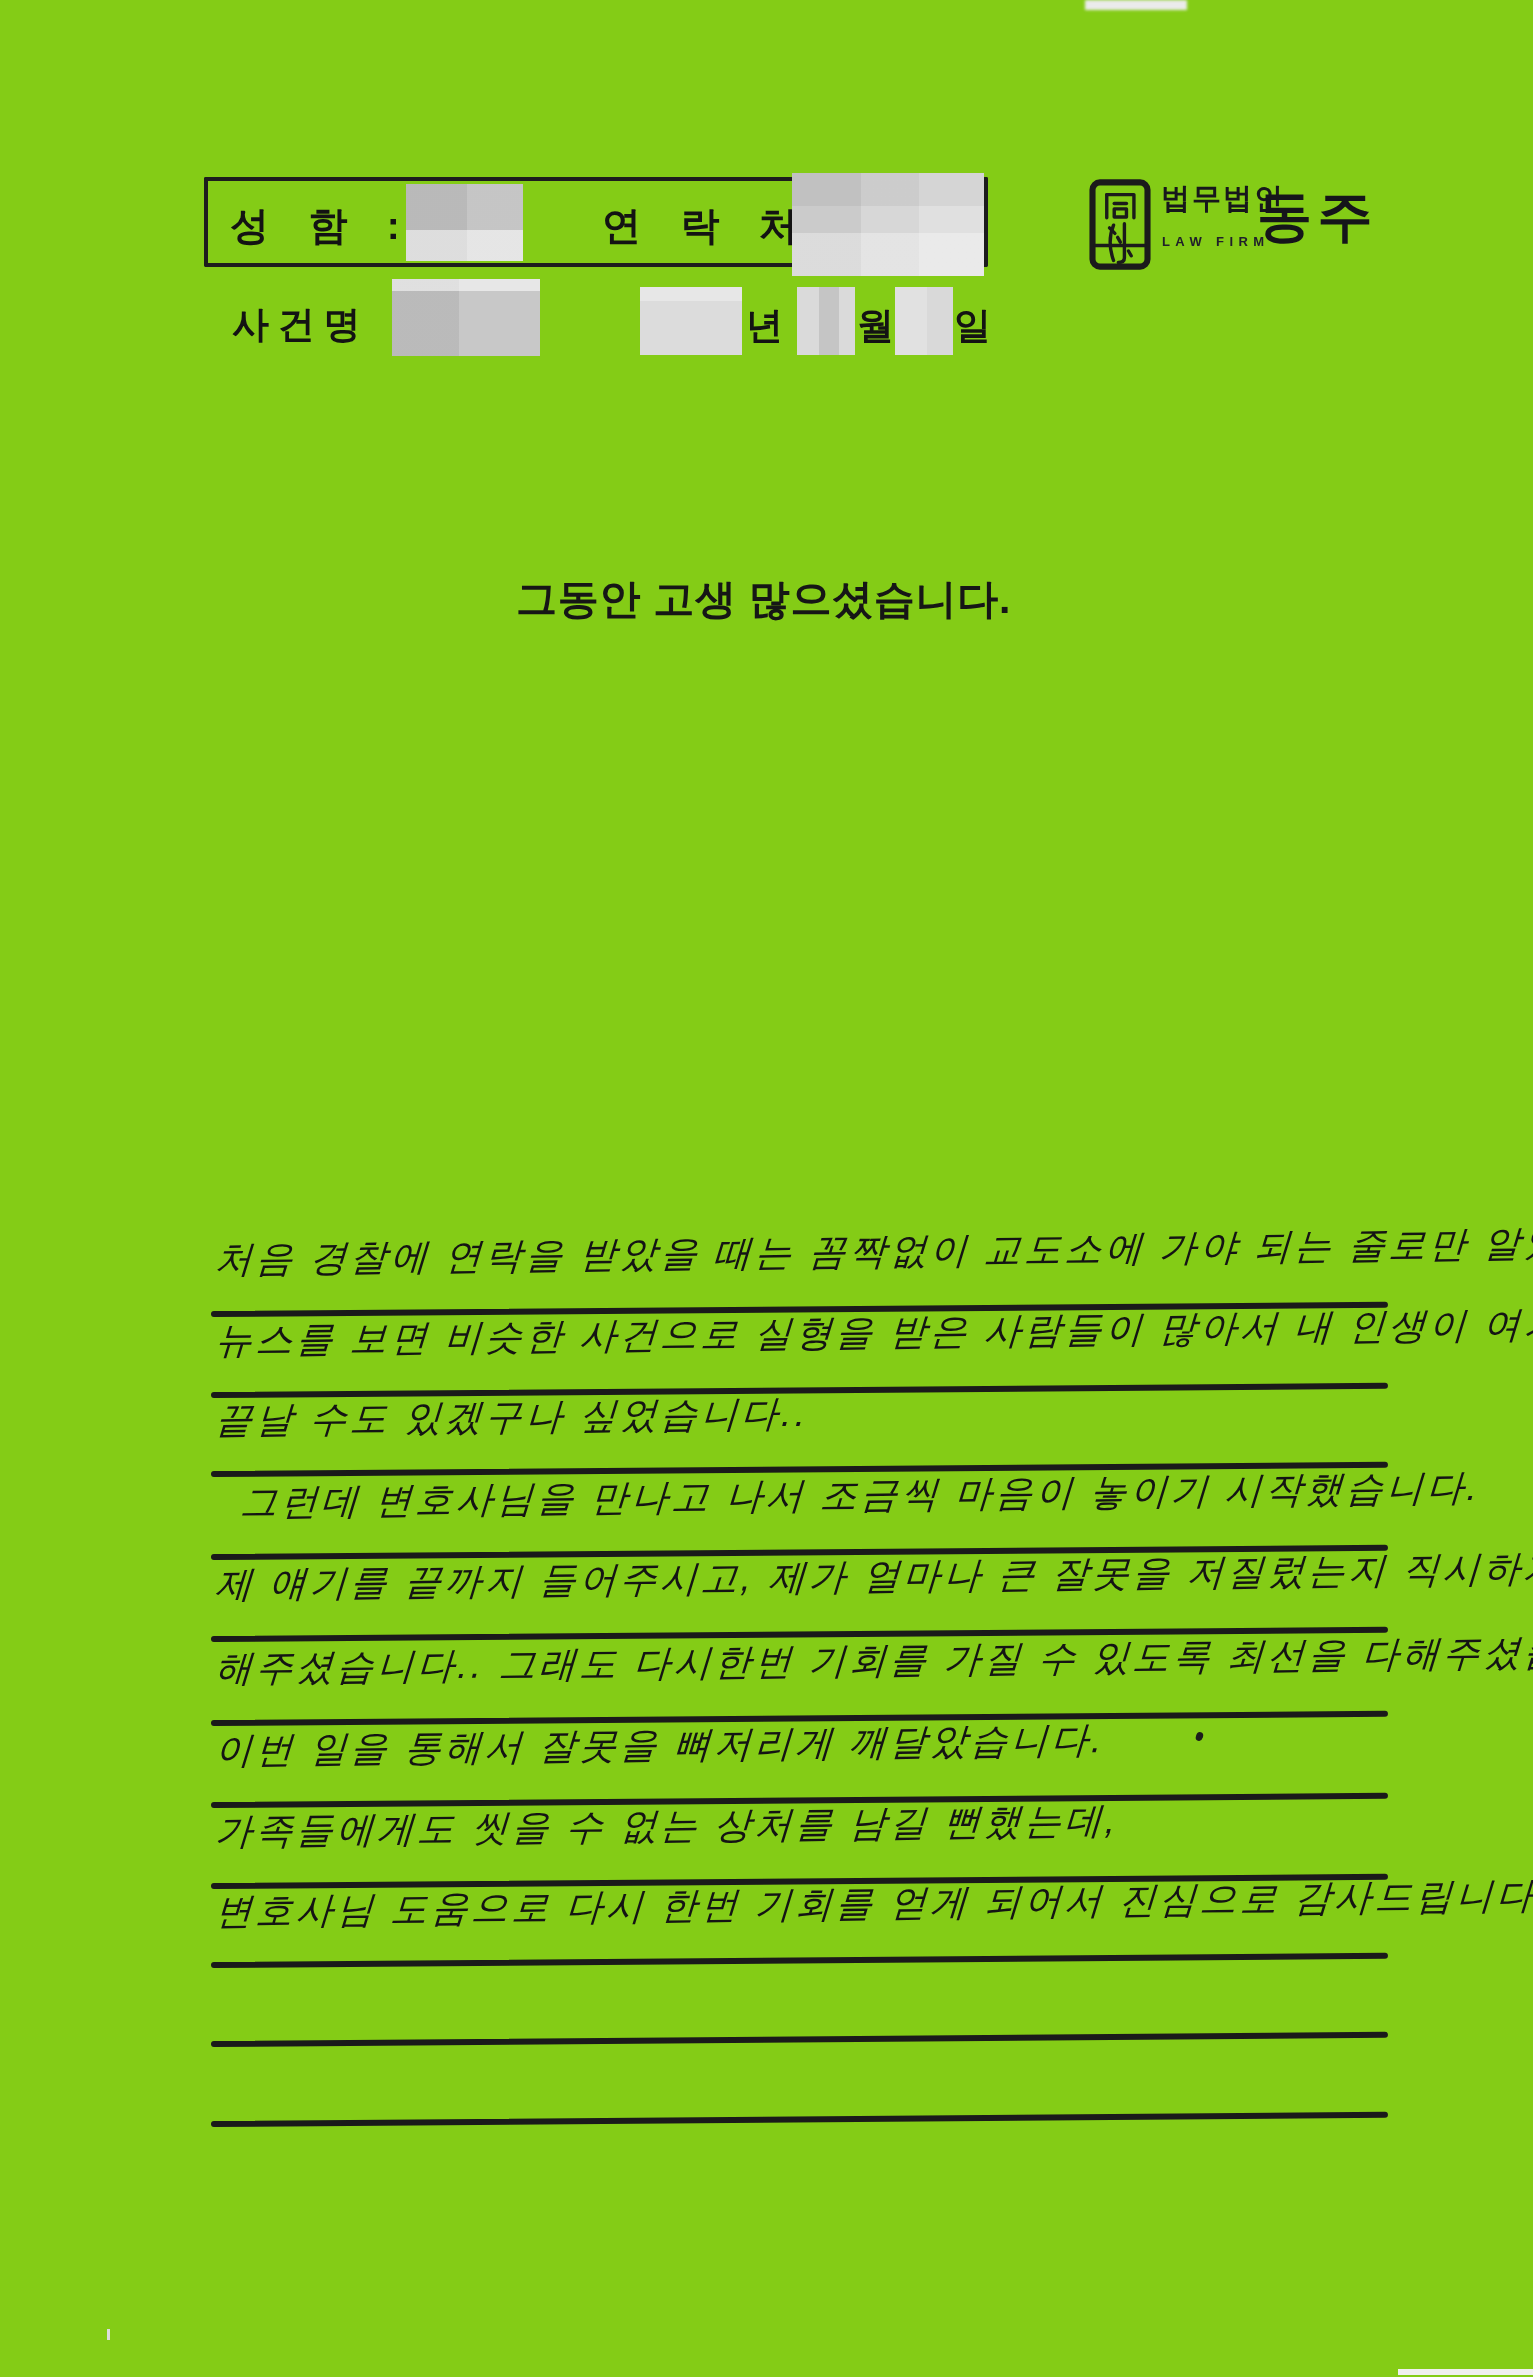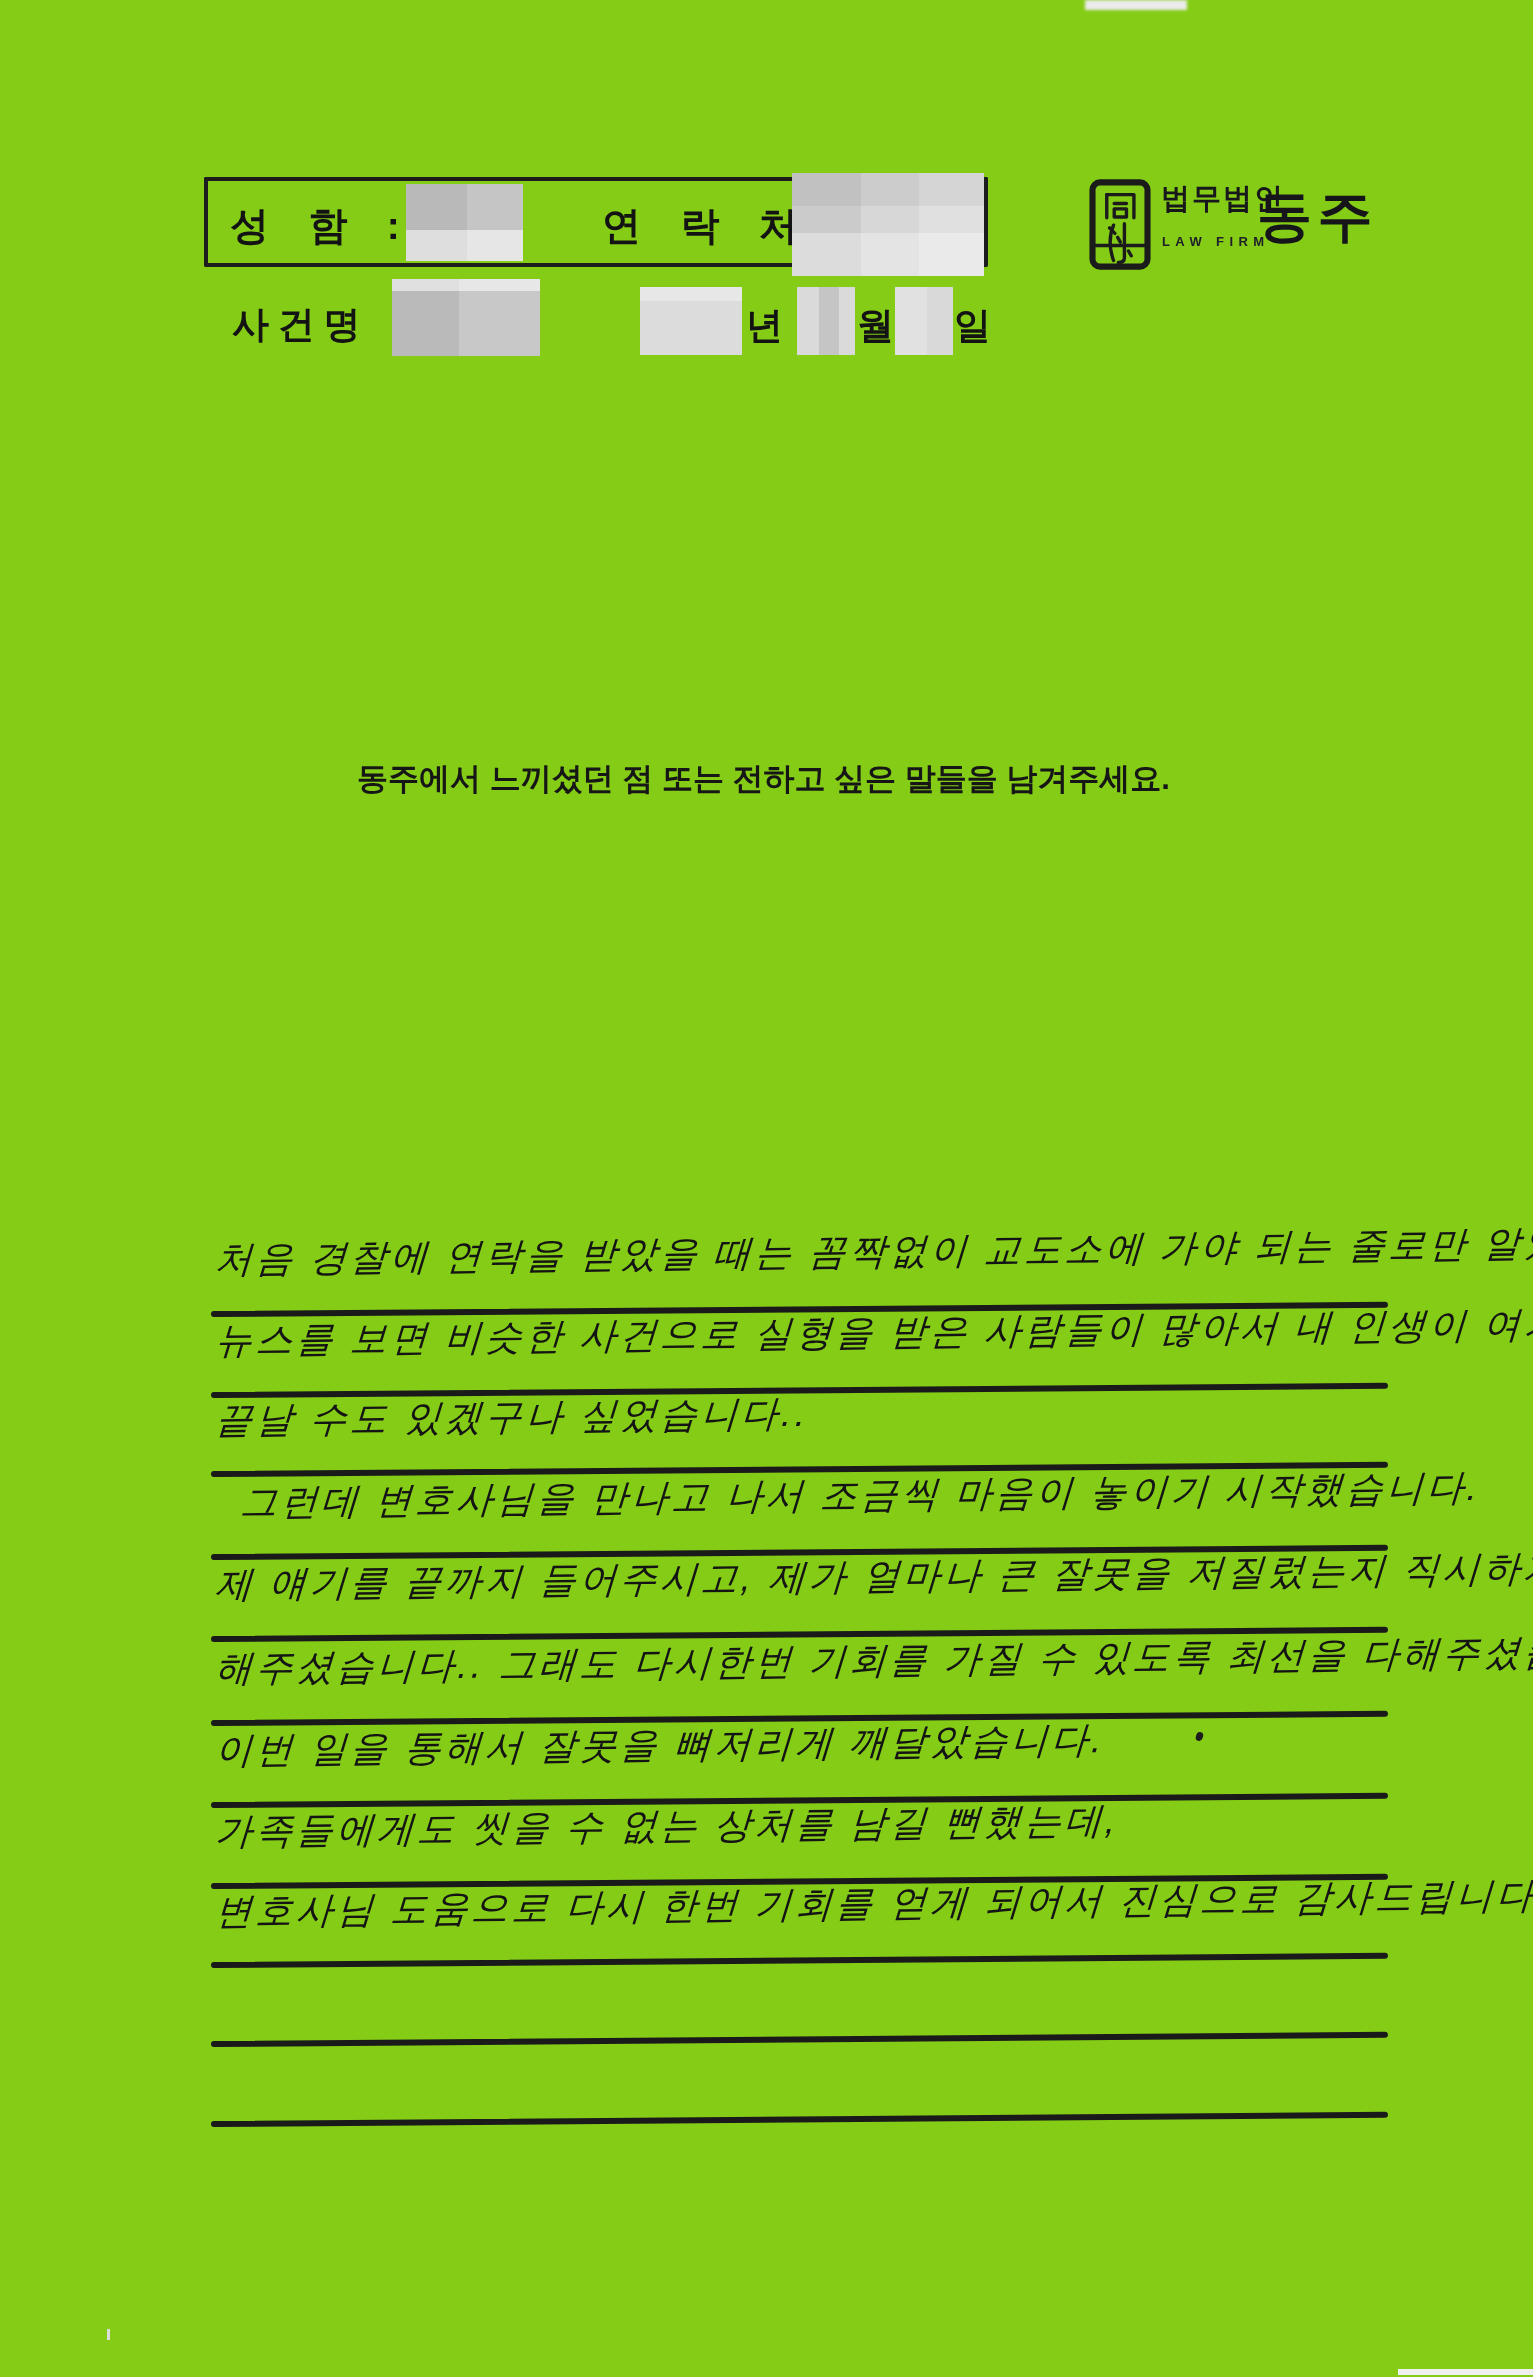--- a/index.html
+++ b/index.html
@@ -121,21 +121,21 @@
         <path d="M42 86 l4 7"></path>
         <path d="M58 106 l4 7"></path>
       </g>
     </svg>
     <span class="seal-hidden-text">同舟</span>
     <div class="logo-kr">법무법인</div>
     <div class="logo-en">LAW FIRM</div>
     <div class="logo-name">동주</div>
   </div>
 
-  <div class="center-text prompt-1">동주에서 느끼셨던 점 또는 전하고 싶은 말들을 남겨주세요.</div>
+  <div class="center-text greet-title">그동안 고생 많으셨습니다.</div>
 
   <div class="rule" style="top:1311px"></div>
   <div class="rule" style="top:1392px"></div>
   <div class="rule" style="top:1471px"></div>
   <div class="rule" style="top:1554px"></div>
   <div class="rule" style="top:1636px"></div>
   <div class="rule" style="top:1720px"></div>
   <div class="rule" style="top:1802px"></div>
   <div class="rule" style="top:1883px"></div>
   <div class="rule" style="top:1962px"></div>

